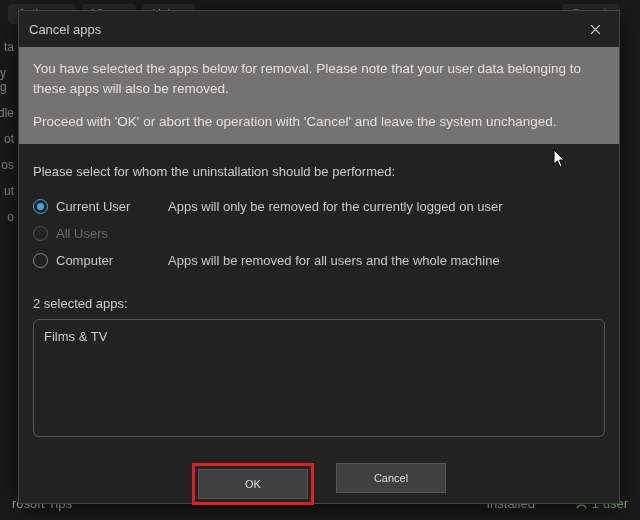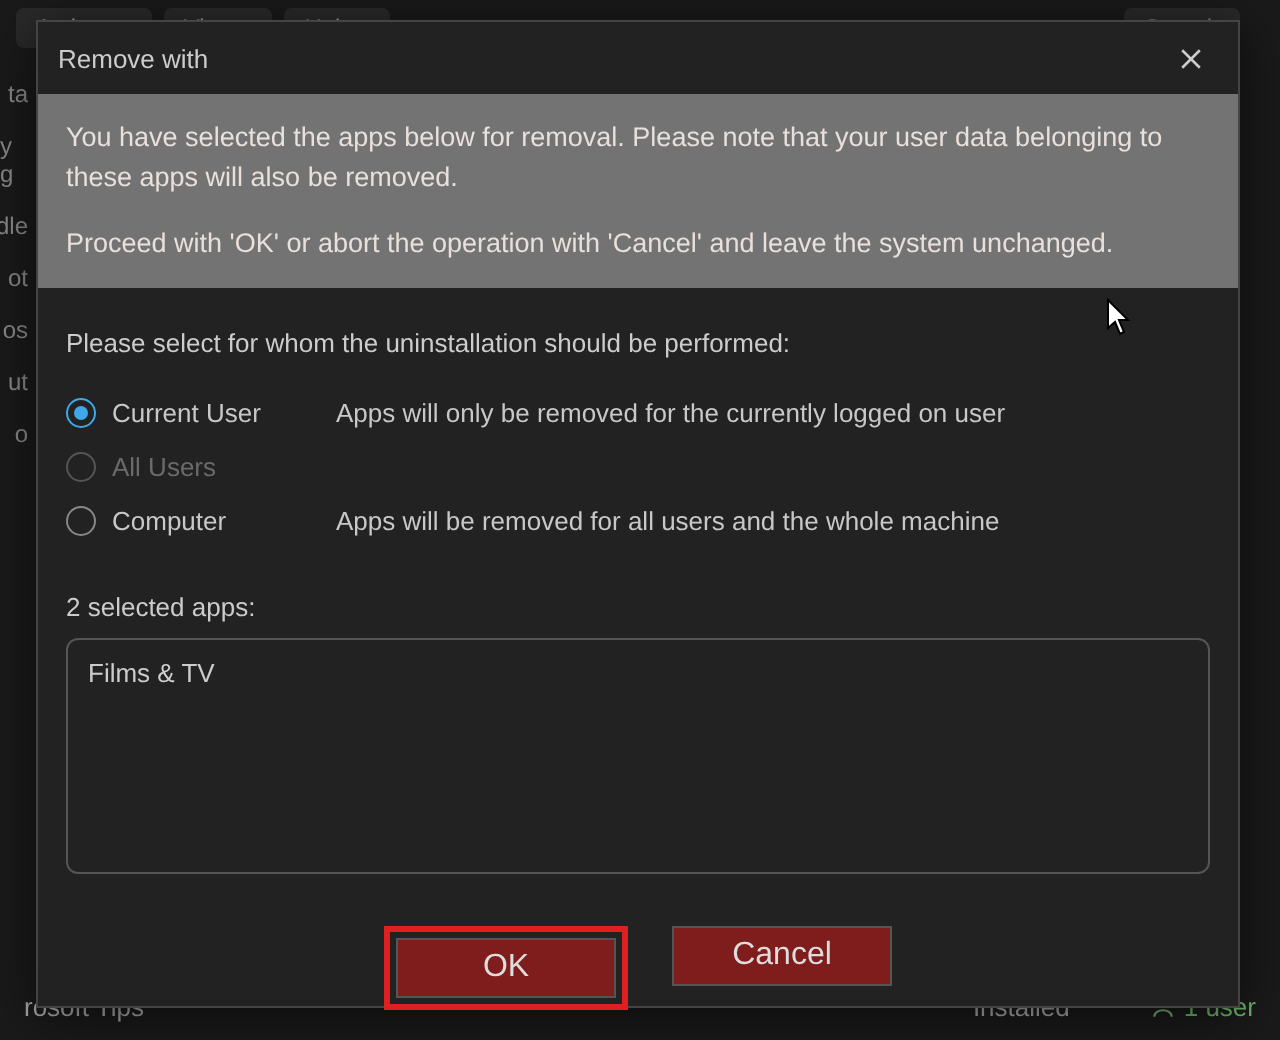--- a/index.html
+++ b/index.html
@@ -163,28 +163,28 @@
     }
     .buttons {
       display: flex;
       justify-content: center;
       gap: 22px;
       padding: 16px 0 14px 0;
     }
     .btn {
       width: 110px;
       height: 30px;
-      background: #7f1d1d;
+      background: #404040;
       border: 1px solid #555;
       color: #ddd;
       display: flex;
       align-items: center;
       justify-content: center;
       cursor: pointer;
-      font-size: 16px;
+      font-size: 11px;
     }
     .ok-wrap {
       border: 3px solid #e02020;
       padding: 3px;
     }
     .cursor {
       position: absolute;
       top: 149px;
       left: 553px;
       pointer-events: none;
@@ -229,21 +229,21 @@
           <circle cx="12" cy="8" r="4"></circle>
           <path d="M4 21c0-4 4-6 8-6s8 2 8 6"></path>
         </svg>
       <span>1 user</span>
     </span>
   </span>
 </div>
 
 <div class="dialog">
   <div class="titlebar">
-    <span>Remove with</span>
+    <span>Cancel apps</span>
     <div class="close-btn">
       <svg width="11" height="11" viewBox="0 0 10 10">
           <path d="M1 1 L9 9 M9 1 L1 9" stroke="#ccc" stroke-width="1.2"></path>
         </svg>
     </div>
   </div>
 
   <div class="warning">
     <p>You have selected the apps below for removal. Please note that your user data belonging to these apps will also be removed.</p>
     <p>Proceed with 'OK' or abort the operation with 'Cancel' and leave the system unchanged.</p>

